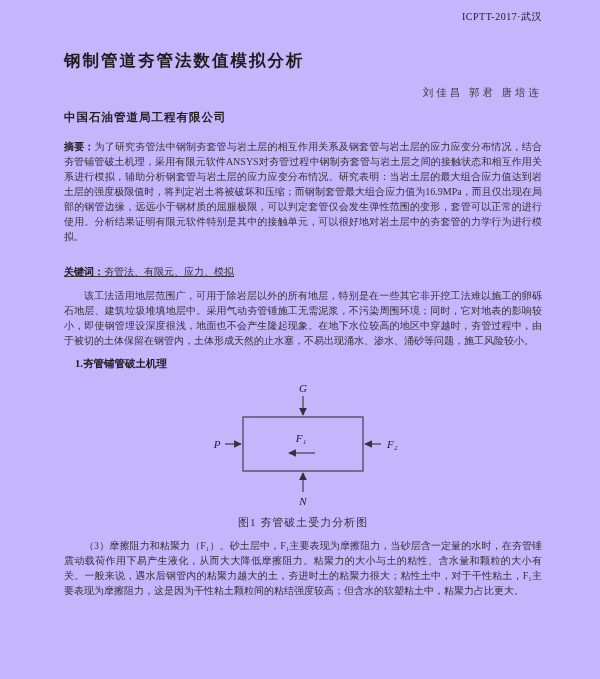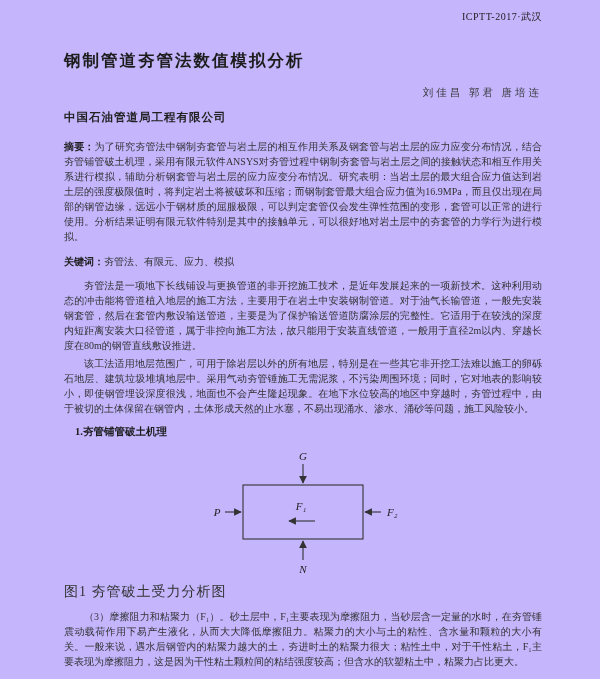--- a/index.html
+++ b/index.html
@@ -24,29 +24,29 @@
   }
   .affiliation{
     text-align:left;font-size:11.5px;font-weight:bold;letter-spacing:1px;
     margin:0 0 14px 0;color:#222;
   }
   .abstract,.keywords,.body-para{
     font-size:10px;line-height:15px;text-align:justify;margin:0 0 3px 0;
     color:#333;
   }
   .abstract .lbl,.keywords .lbl{font-weight:bold;color:#1e1e1e;}
-  .keywords{margin:10px 0 9px 0;}
+  .keywords{margin:20px 0 9px 0;text-decoration:underline;}
   .body-para{text-indent:2em;}
   .section-heading{
     font-size:10.5px;font-weight:bold;color:#1d1d1d;margin:9px 0 4px 11px;
   }
   .figure-wrap{text-align:center;margin:8px 0 2px 0;}
   .figure-wrap svg{display:inline-block;}
   .fig-caption{
-    text-align:left;font-size:14px;color:#333;margin:4px 0 8px 0;
+    text-align:center;font-size:11px;color:#333;margin:4px 0 8px 0;
     letter-spacing:1px;
   }
   svg .frc{stroke:#333;stroke-width:1.1;fill:none;}
   svg text{font-family:"Liberation Serif","DejaVu Serif",serif;font-size:11px;
     font-style:italic;fill:#222;}
 </style>
 </head>
 <body>
 
 <div class="page">
@@ -60,21 +60,20 @@
   <div class="affiliation">中国石油管道局工程有限公司</div>
 
   <p class="abstract">
     <span class="lbl">摘要：</span><span>为了研究夯管法中钢制夯套管与岩土层的相互作用关系及钢套管与岩土层的应力应变分布情况，结合夯管铺管破土机理，采用有限元软件ANSYS对夯管过程中钢制夯套管与岩土层之间的接触状态和相互作用关系进行模拟，辅助分析钢套管与岩土层的应力应变分布情况。研究表明：当岩土层的最大组合应力值达到岩土层的强度极限值时，将判定岩土将被破坏和压缩；而钢制套管最大组合应力值为16.9MPa，而且仅出现在局部的钢管边缘，远远小于钢材质的屈服极限，可以判定套管仅会发生弹性范围的变形，套管可以正常的进行使用。分析结果证明有限元软件特别是其中的接触单元，可以很好地对岩土层中的夯套管的力学行为进行模拟。</span>
   </p>
 
   <p class="keywords">
     <span class="lbl">关键词：</span><span>夯管法、有限元、应力、模拟</span>
   </p>
 
-  <p class="body-para">夯管法是一项地下长线铺设与更换管道的非开挖施工技术，是近年发展起来的一项新技术。这种利用动态的冲击能将管道植入地层的施工方法，主要用于在岩土中安装钢制管道。对于油气长输管道，一般先安装钢套管，然后在套管内敷设输送管道，主要是为了保护输送管道防腐涂层的完整性。它适用于在较浅的深度内短距离安装大口径管道，属于非控向施工方法，故只能用于安装直线管道，一般用于直径2m以内、穿越长度在80m的钢管直线敷设推进。</p>
 
   <p class="body-para">该工法适用地层范围广，可用于除岩层以外的所有地层，特别是在一些其它非开挖工法难以施工的卵砾石地层、建筑垃圾堆填地层中。采用气动夯管锤施工无需泥浆，不污染周围环境；同时，它对地表的影响较小，即使钢管埋设深度很浅，地面也不会产生隆起现象。在地下水位较高的地区中穿越时，夯管过程中，由于被切的土体保留在钢管内，土体形成天然的止水塞，不易出现涌水、渗水、涌砂等问题，施工风险较小。</p>
 
   <h2 class="section-heading">1.夯管铺管破土机理</h2>
 
 
   <div class="figure-wrap">
     <svg width="260" height="128" viewBox="0 0 260 128">
       <defs>
         <marker id="arr" viewBox="0 0 10 10" refX="9" refY="5" markerWidth="7" markerHeight="7" orient="auto-start-reverse">

